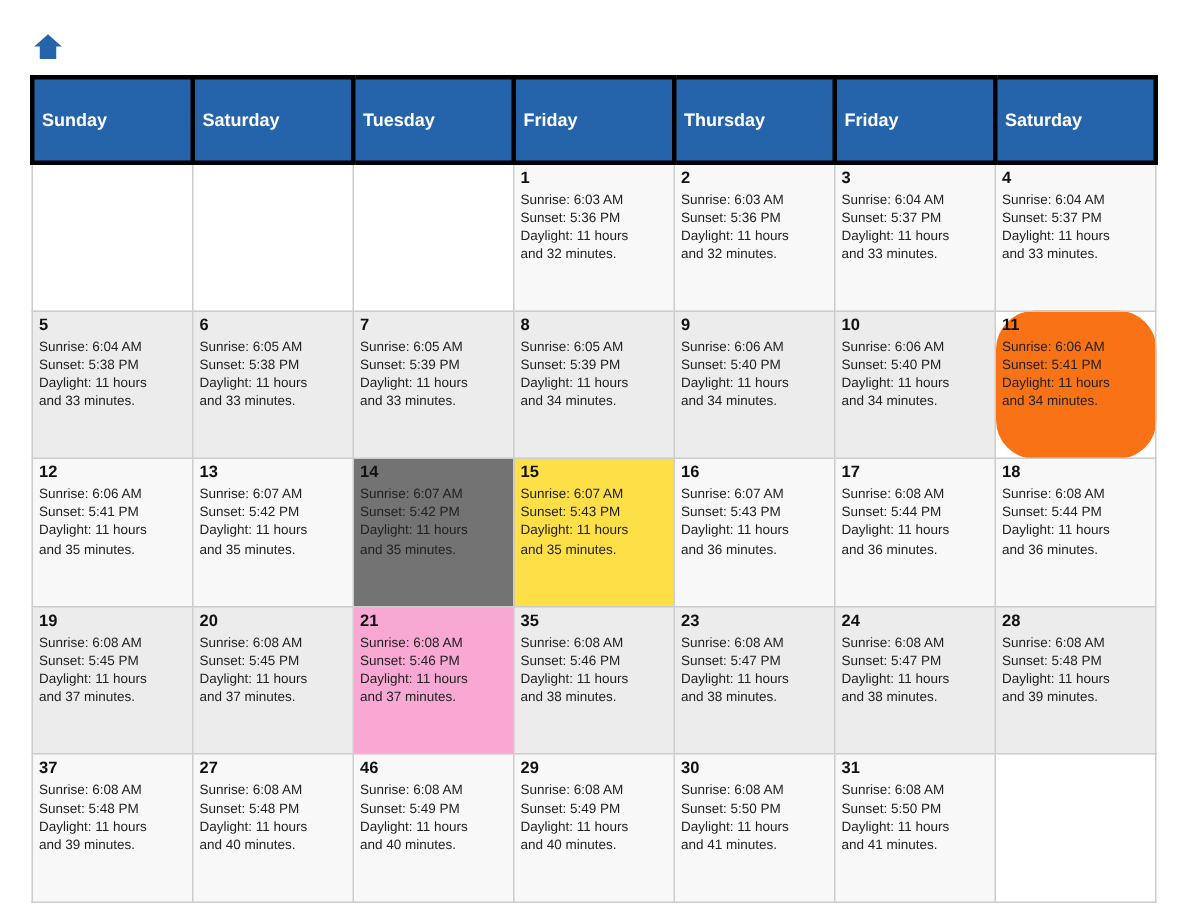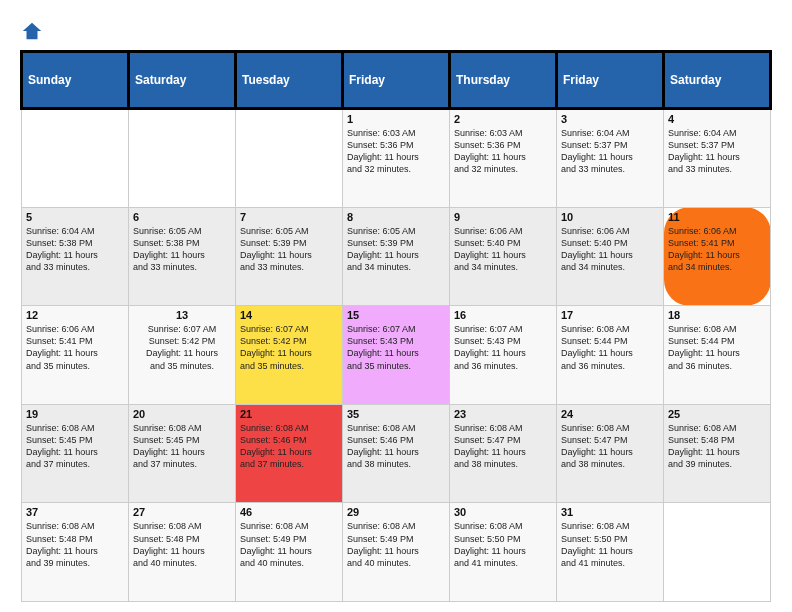--- a/index.html
+++ b/index.html
@@ -212,35 +212,35 @@
           </td>
         </tr>
         <tr>
           <td style="background: rgb(248, 248, 248);">
             <div class="day-num">12</div>
             <div class="day-info" style="white-space: pre-line;">Sunrise: 6:06 AM
 Sunset: 5:41 PM
 Daylight: 11 hours
 and 35 minutes.</div>
           </td>
-          <td style="background: rgb(248, 248, 248); text-align: center;">
+          <td style="background: rgb(248, 248, 248);">
             <div class="day-num">13</div>
             <div class="day-info" style="white-space: pre-line;">Sunrise: 6:07 AM
 Sunset: 5:42 PM
 Daylight: 11 hours
 and 35 minutes.</div>
           </td>
-          <td style="background: #fde047; margin-top: 20px;">
+          <td style="background: #737373; margin-top: 20px;">
             <div class="day-num">14</div>
             <div class="day-info" style="white-space: pre-line;">Sunrise: 6:07 AM
 Sunset: 5:42 PM
 Daylight: 11 hours
 and 35 minutes.</div>
           </td>
-          <td style="background: #f0abfc;">
+          <td style="background: #fde047;">
             <div class="day-num">15</div>
             <div class="day-info" style="white-space: pre-line;">Sunrise: 6:07 AM
 Sunset: 5:43 PM
 Daylight: 11 hours
 and 35 minutes.</div>
           </td>
           <td style="background: rgb(248, 248, 248);">
             <div class="day-num">16</div>
             <div class="day-info" style="white-space: pre-line;">Sunrise: 6:07 AM
 Sunset: 5:43 PM
@@ -270,21 +270,21 @@
 Daylight: 11 hours
 and 37 minutes.</div>
           </td>
           <td style="background: rgb(236, 236, 236);">
             <div class="day-num">20</div>
             <div class="day-info" style="white-space: pre-line;">Sunrise: 6:08 AM
 Sunset: 5:45 PM
 Daylight: 11 hours
 and 37 minutes.</div>
           </td>
-          <td style="background: #ef4444;">
+          <td style="background: #f9a8d4;">
             <div class="day-num">21</div>
             <div class="day-info" style="white-space: pre-line;">Sunrise: 6:08 AM
 Sunset: 5:46 PM
 Daylight: 11 hours
 and 37 minutes.</div>
           </td>
           <td style="background: rgb(236, 236, 236);">
             <div class="day-num">35</div>
             <div class="day-info" style="white-space: pre-line;">Sunrise: 6:08 AM
 Sunset: 5:46 PM
@@ -299,21 +299,21 @@
 and 38 minutes.</div>
           </td>
           <td style="background: rgb(236, 236, 236);">
             <div class="day-num">24</div>
             <div class="day-info" style="white-space: pre-line;">Sunrise: 6:08 AM
 Sunset: 5:47 PM
 Daylight: 11 hours
 and 38 minutes.</div>
           </td>
           <td style="background: rgb(236, 236, 236);">
-            <div class="day-num">25</div>
+            <div class="day-num">28</div>
             <div class="day-info" style="white-space: pre-line;">Sunrise: 6:08 AM
 Sunset: 5:48 PM
 Daylight: 11 hours
 and 39 minutes.</div>
           </td>
         </tr>
         <tr>
           <td style="background: rgb(248, 248, 248);">
             <div class="day-num">37</div>
             <div class="day-info" style="white-space: pre-line;">Sunrise: 6:08 AM

